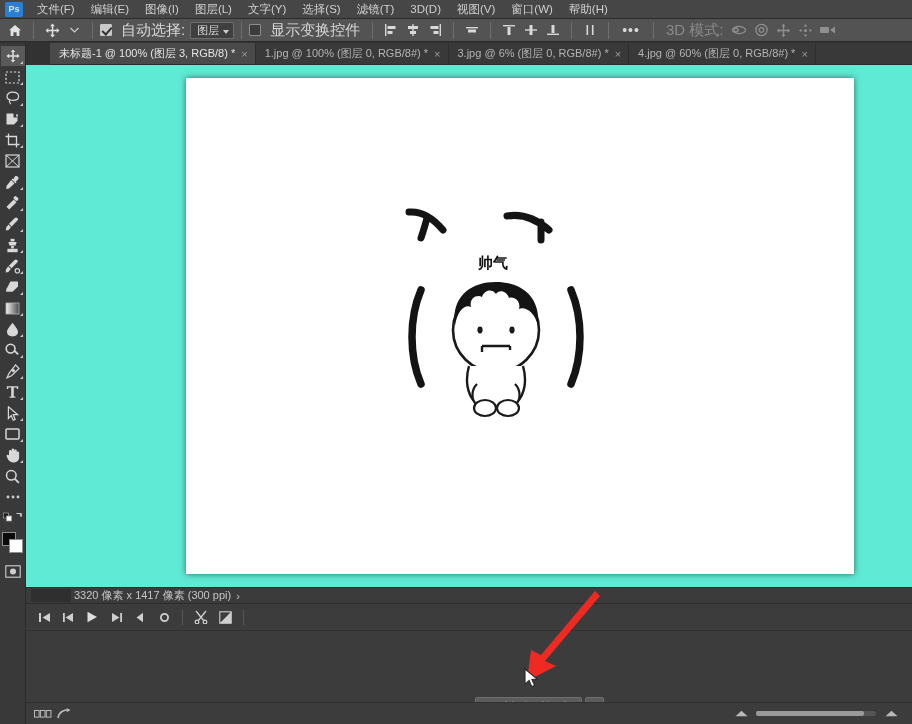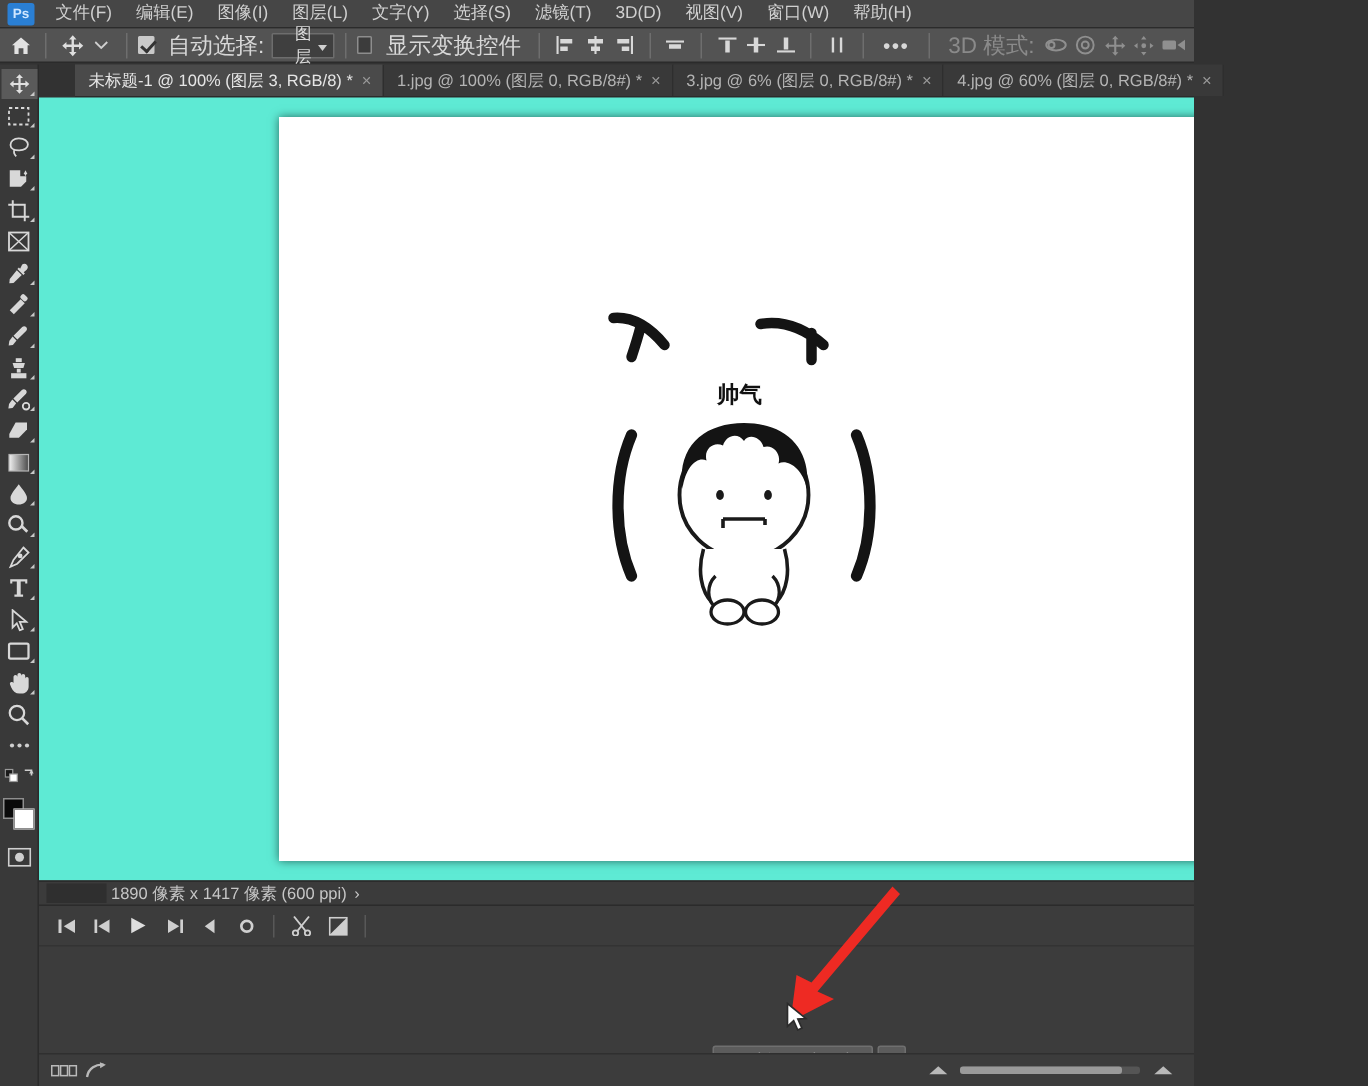--- a/index.html
+++ b/index.html
@@ -3,21 +3,21 @@
 <meta charset="utf-8">
 <style>
   * { box-sizing: border-box; margin: 0; padding: 0; }
   html, body {
     width: 912px; height: 724px;
     background: #323232;
     font-family: "Liberation Sans", "DejaVu Sans", sans-serif;
     overflow: hidden;
     user-select: none;
   }
-  #app { position: relative; width: 796px; height: 724px; text-align: right; }
+  #app { position: relative; width: 912px; height: 724px; }
 
   
   .menubar {
     height: 19px; background: #464646;
     display: flex; align-items: center; gap: 0px;
     padding-left: 2px; border-bottom: 1px solid #2b2b2b;
   }
   .ps-logo {
     width: 18px; height: 15px; margin: 0 6px 0 3px;
     background: #2a7fd4; border-radius: 2px;
@@ -535,21 +535,21 @@
 
           <ellipse cx="104" cy="230" rx="11" ry="8" fill="#fff" stroke="#1a1a1a" stroke-width="2.2"></ellipse>
           <ellipse cx="127" cy="230" rx="11" ry="8" fill="#fff" stroke="#1a1a1a" stroke-width="2.2"></ellipse>
         </svg>
       </div>
     </div>
   </div>
 
   <div class="statusbar">
     <div class="status-grip"></div>
-    <div class="status-text">1890 像素 x 1417 像素 (600 ppi)</div>
+    <div class="status-text">3320 像素 x 1417 像素 (300 ppi)</div>
     <div class="status-text" style="margin-left:5px;">›</div>
   </div>
 
   <div class="timeline">
 
     <div class="tl-toolrow">
       <div class="tl-btn">
         <svg width="13" height="11" viewBox="0 0 13 11">
             <rect x="1" y="1" width="2" height="9" fill="#cfcfcf"></rect>
             <path d="M12 1 L4.5 5.5 L12 10 Z" fill="#cfcfcf"></path>

